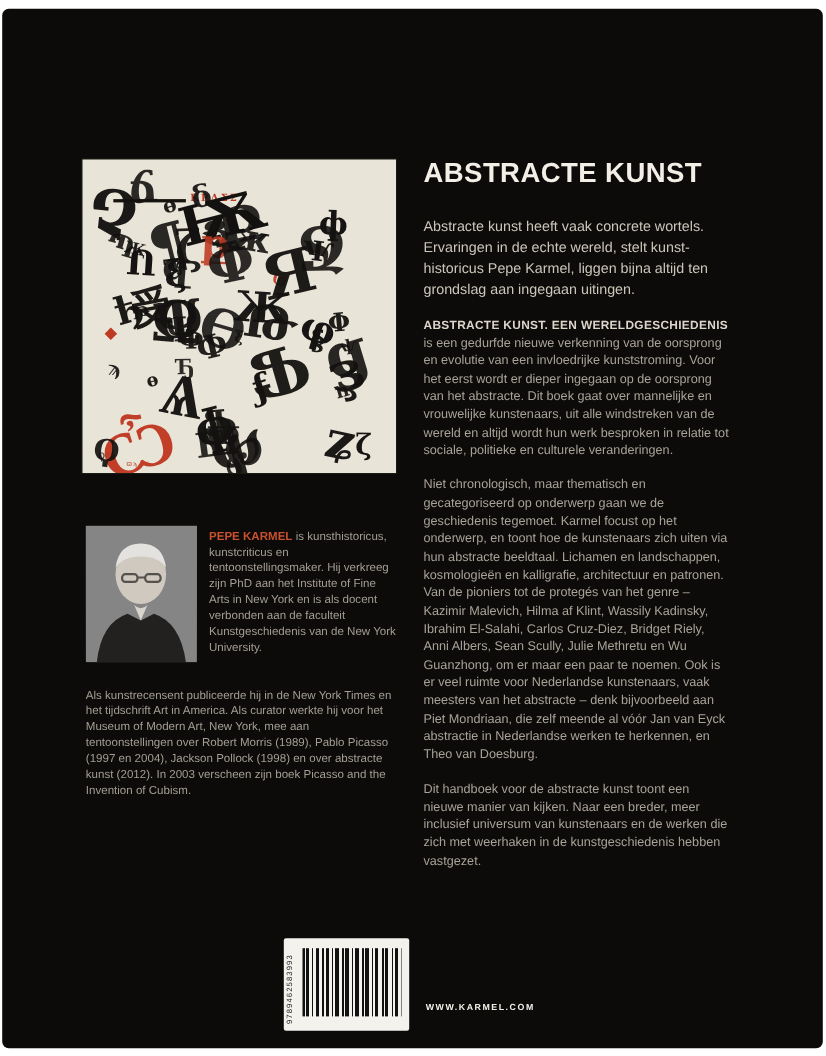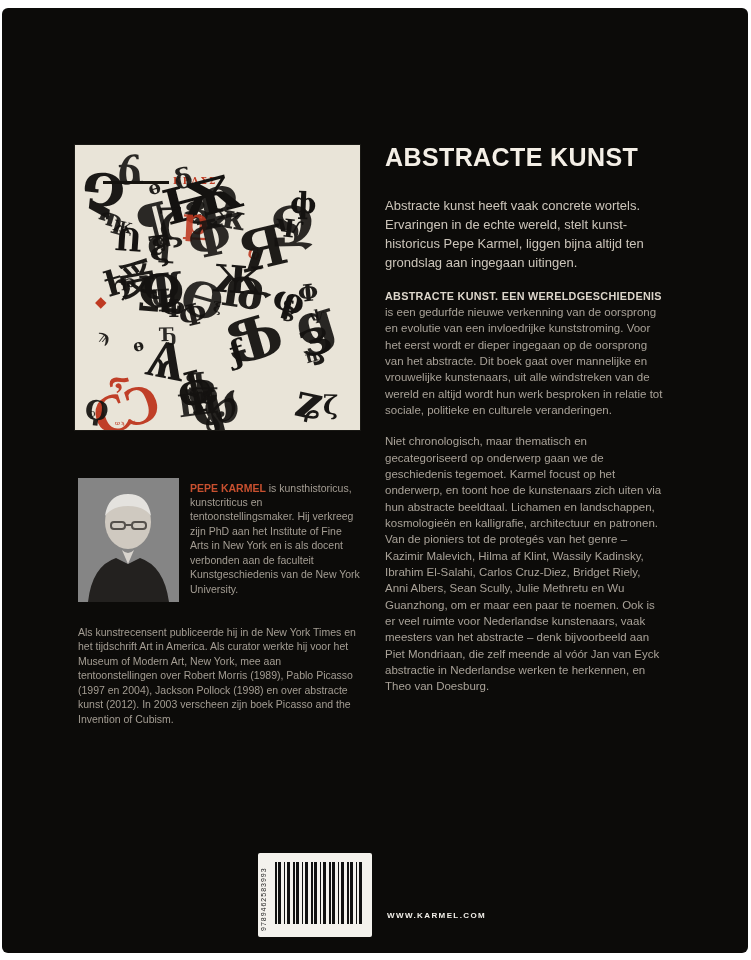--- a/index.html
+++ b/index.html
@@ -117,20 +117,21 @@
           <span class="glyph" style="font-size: 14.1505px; left: 48.4623%; top: 54.4436%; transform: rotate(7.24249deg); opacity: 0.902291;">ξ</span>
           <span class="glyph" style="font-size: 41.6724px; left: 29.63%; top: 20.5682%; transform: rotate(-2.19365deg); opacity: 0.924811;">ζ</span>
         </div>
     </div>
 
     <div class="rightcol">
       <div class="title">ABSTRACTE KUNST</div>
       <p class="intro">Abstracte kunst heeft vaak concrete wortels. Ervaringen in de echte wereld, stelt kunst­historicus Pepe Karmel, liggen bijna altijd ten grondslag aan ingegaan uitingen.</p>
       <p class="bodypara"><span class="bodylead">ABSTRACTE KUNST. EEN WERELDGESCHIEDENIS</span><span> is een gedurfde nieuwe verkenning van de oorsprong en evolutie van een invloedrijke kunststroming. Voor het eerst wordt er dieper ingegaan op de oorsprong van het abstracte. Dit boek gaat over mannelijke en vrouwelijke kunstenaars, uit alle windstreken van de wereld en altijd wordt hun werk besproken in relatie tot sociale, politieke en culturele veranderingen.</span></p>
       <p class="bodypara">Niet chronologisch, maar thematisch en gecategoriseerd op onderwerp gaan we de geschiedenis tegemoet. Karmel focust op het onderwerp, en toont hoe de kunstenaars zich uiten via hun abstracte beeldtaal. Lichamen en landschappen, kosmologieën en kalligrafie, architectuur en patronen. Van de pioniers tot de protegés van het genre – Kazimir Malevich, Hilma af Klint, Wassily Kadinsky, Ibrahim El-Salahi, Carlos Cruz-Diez, Bridget Riely, Anni Albers, Sean Scully, Julie Methretu en Wu Guanzhong, om er maar een paar te noemen. Ook is er veel ruimte voor Nederlandse kunstenaars, vaak meesters van het abstracte – denk bijvoorbeeld aan Piet Mondriaan, die zelf meende al vóór Jan van Eyck abstractie in Nederlandse werken te herkennen, en Theo van Doesburg.</p>
+      <p class="bodypara">Dit handboek voor de abstracte kunst toont een nieuwe manier van kijken. Naar een breder, meer inclusief universum van kunstenaars en de werken die zich met weerhaken in de kunstgeschiedenis hebben vastgezet.</p>
     </div>
 
     <div class="bio">
       <div class="photo">
         <svg width="101" height="124" viewBox="0 0 101 124">
           <rect x="0" y="0" width="101" height="124" fill="#858585"></rect>
           <ellipse cx="50" cy="44" rx="23" ry="27" fill="#cfc9c0"></ellipse>
           <path d="M27 38 Q30 16 50 16 Q70 16 73 38 Q66 28 50 28 Q34 28 27 38 Z" fill="#e4e2de"></path>
           <rect x="33" y="44" width="14" height="7" rx="3" fill="none" stroke="#55514c" stroke-width="2"></rect>
           <rect x="54" y="44" width="14" height="7" rx="3" fill="none" stroke="#55514c" stroke-width="2"></rect>

